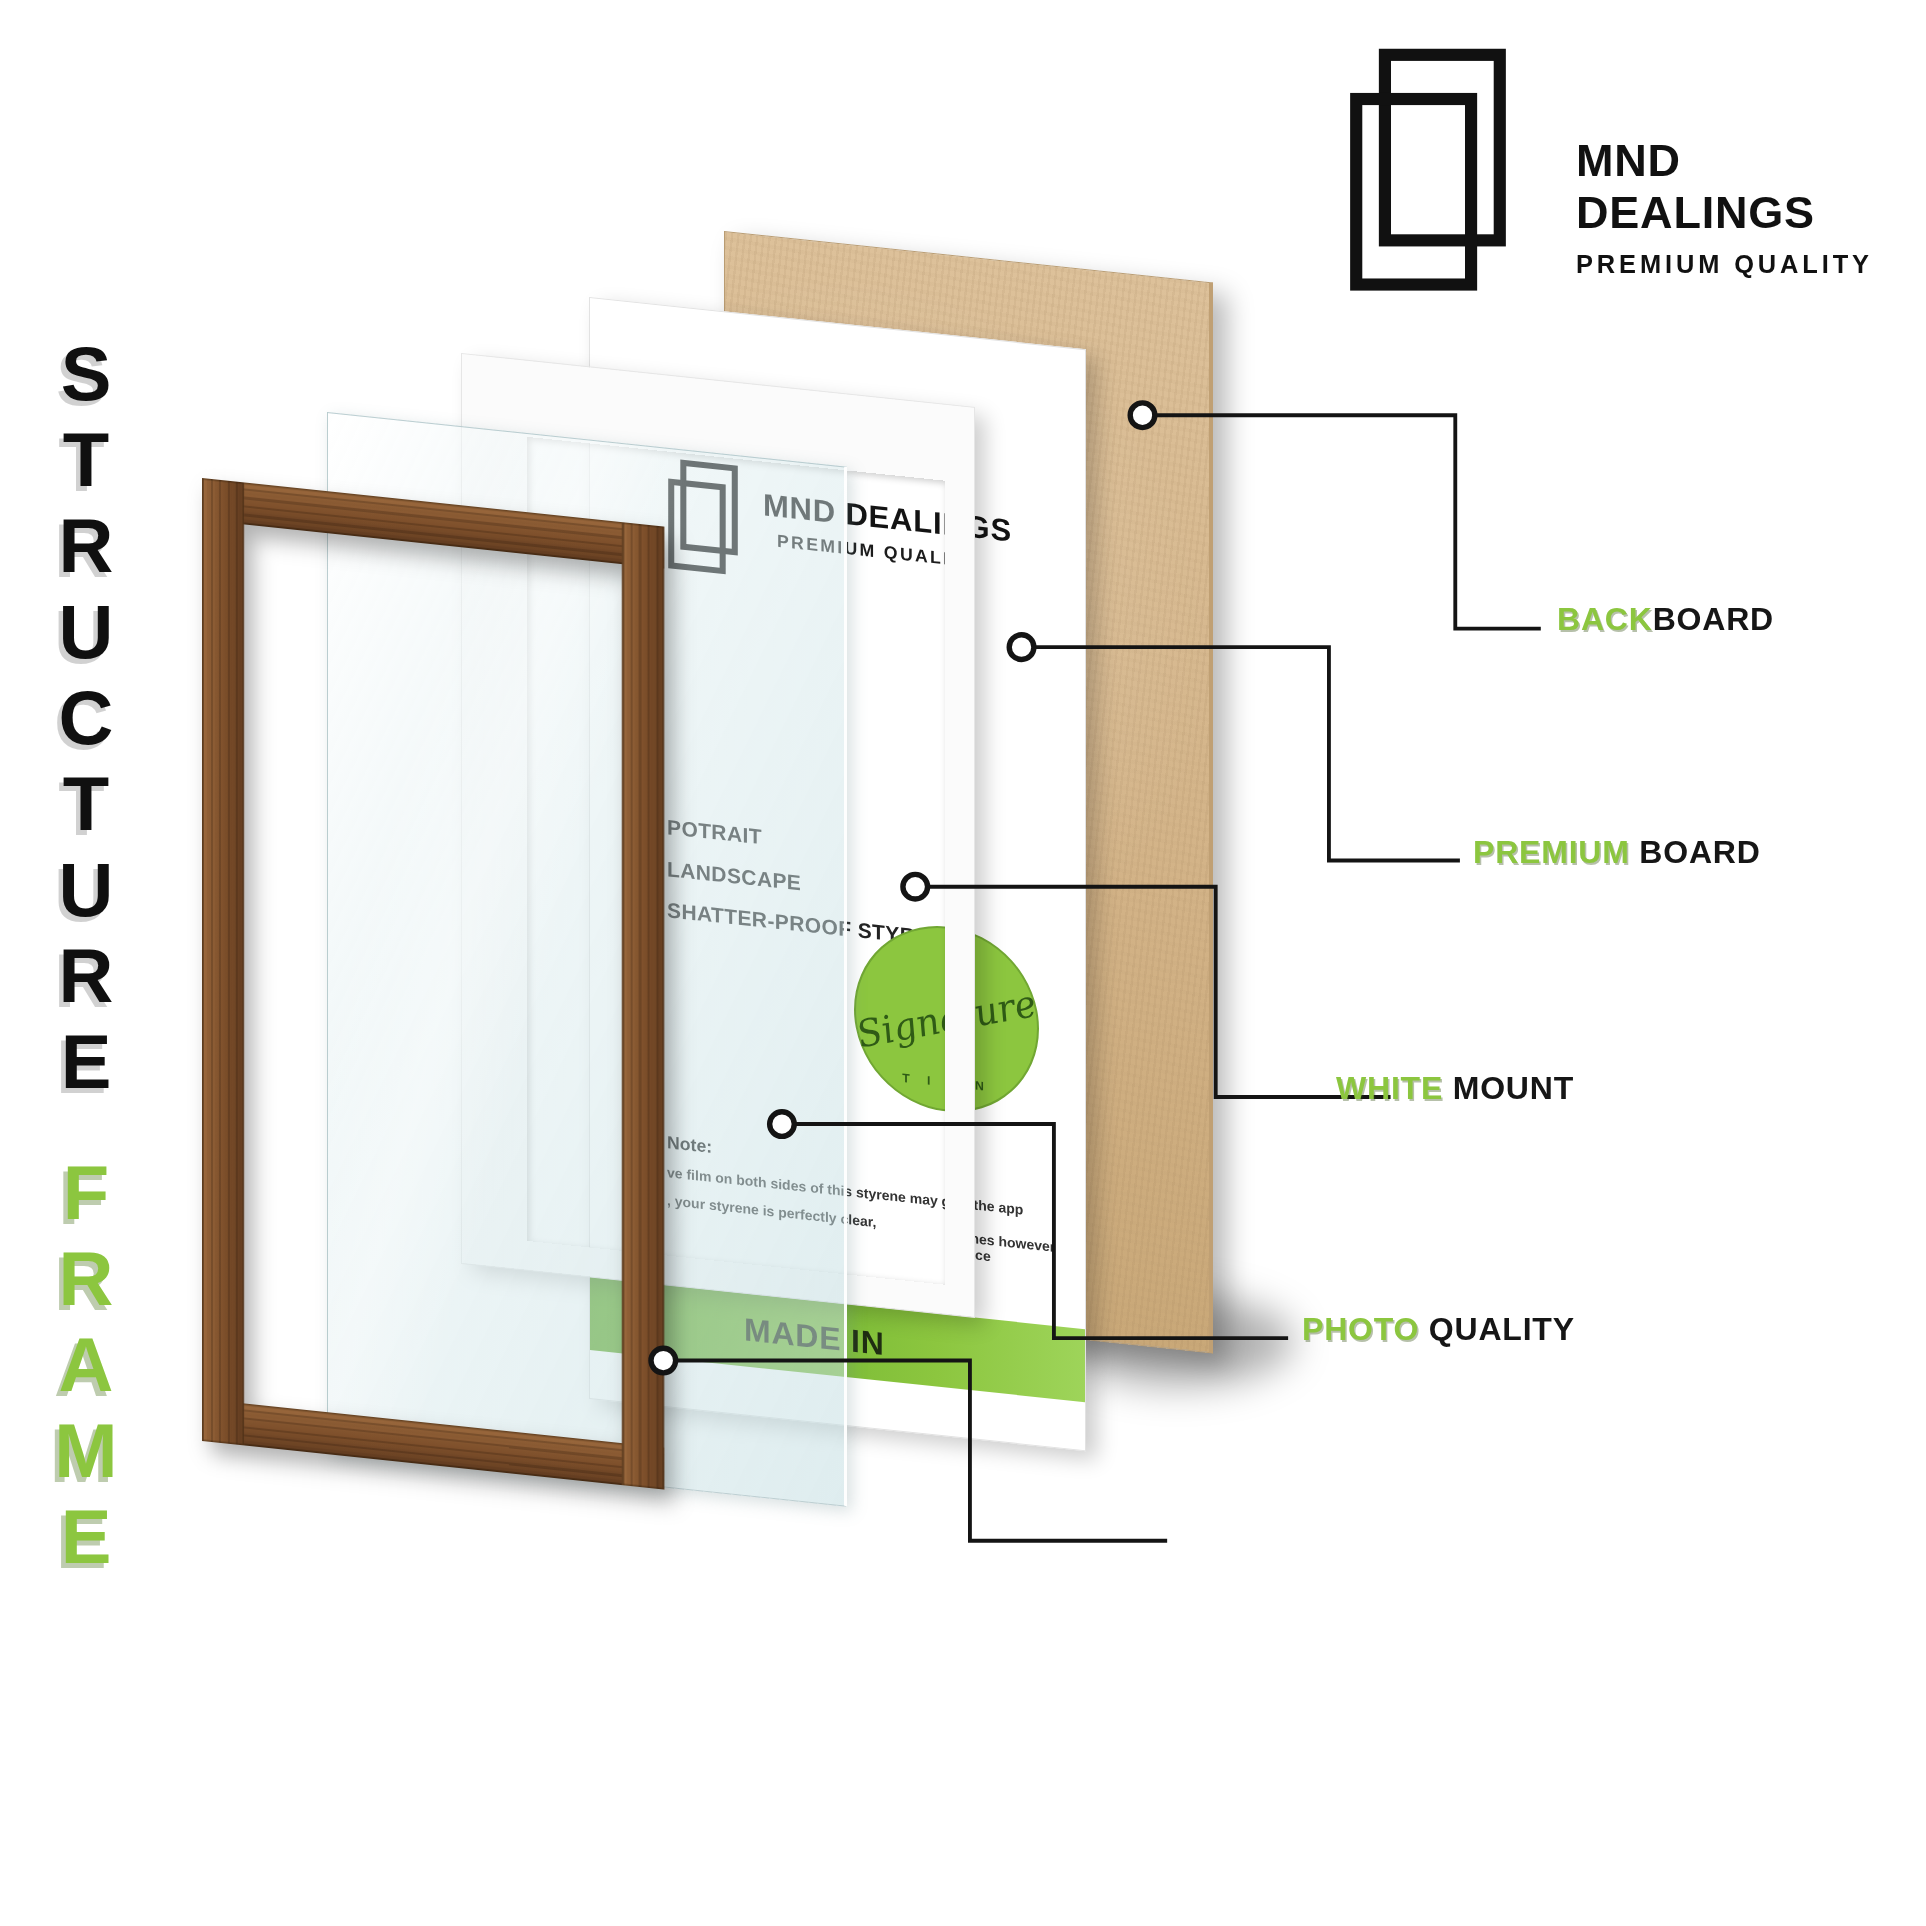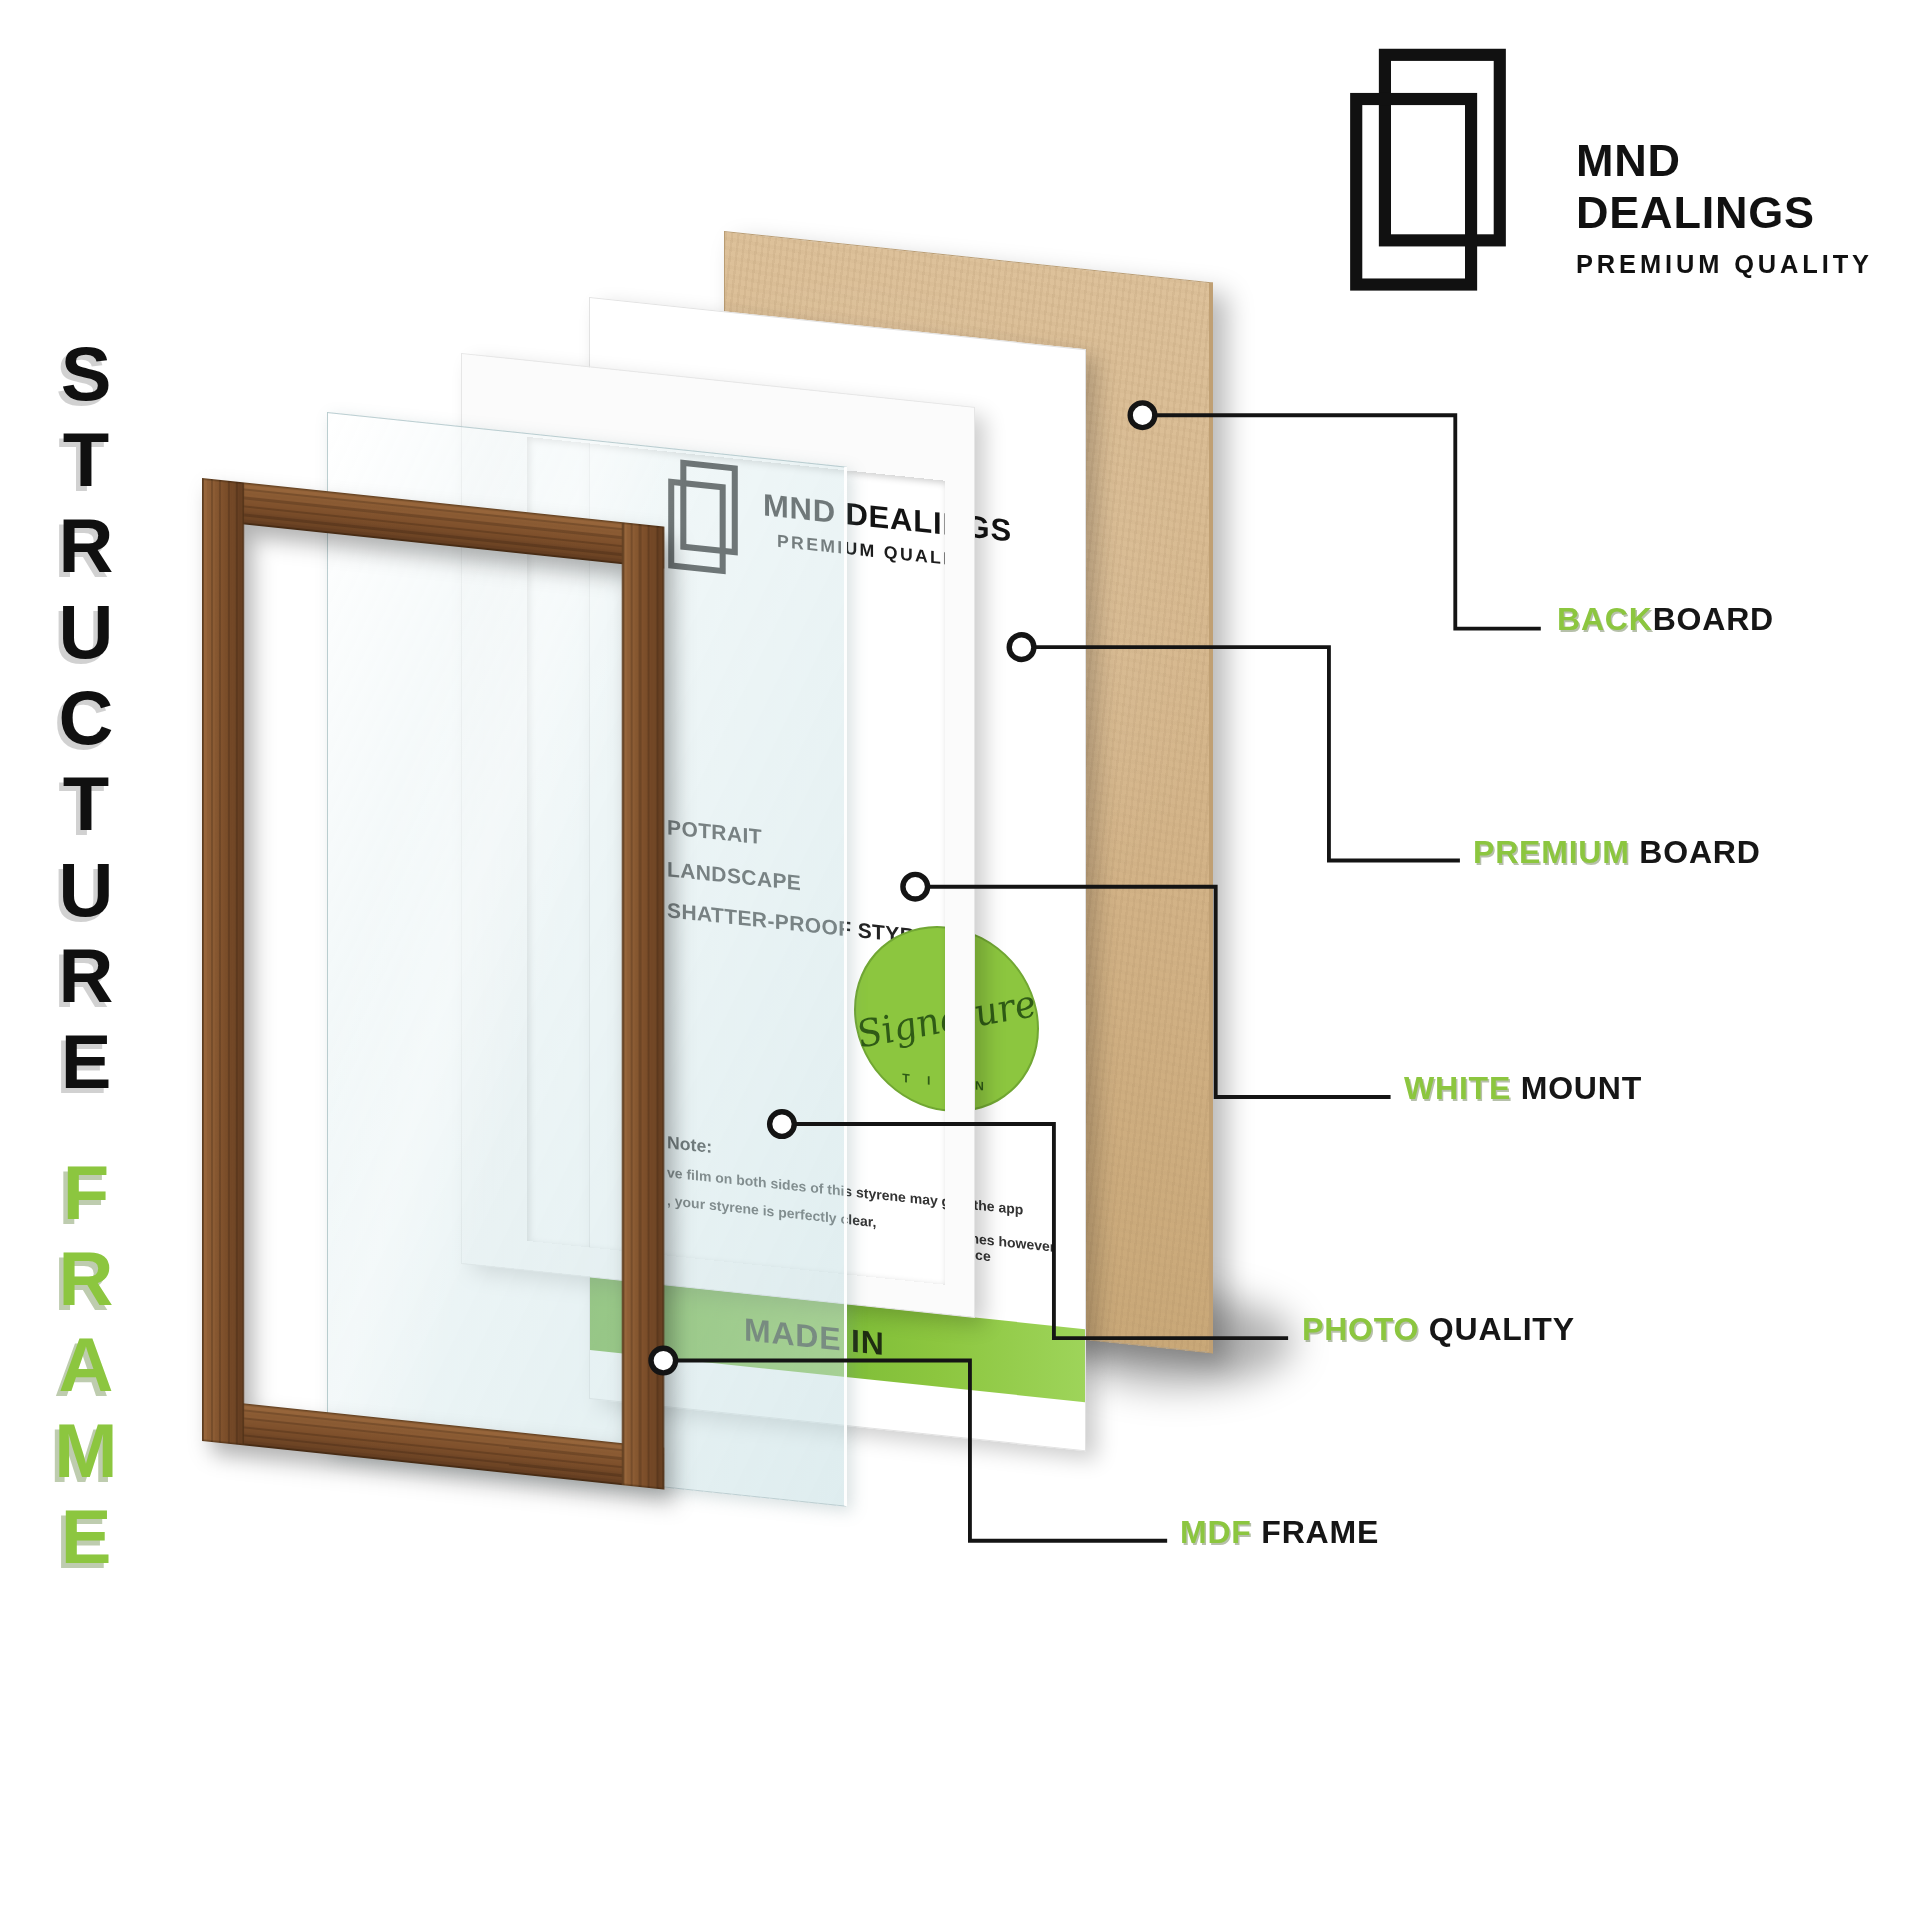--- a/index.html
+++ b/index.html
@@ -86,21 +86,21 @@
 
   
   .callout-svg { position:absolute; left:0; top:0; z-index:6; }
   .callout-label { position:absolute; z-index:7; font-size:32px; font-weight:800;
     letter-spacing:0.8px; white-space:nowrap; }
   .lbl-green { color:#8CC63F; text-shadow:1.5px 2.3px 0 rgba(45,75,12,0.35); }
   .lbl-black { color:#161616; }
   .sp { margin-right:0.30em; }
   .lbl-backboard { left:1557px; top:601px; }
   .lbl-photo     { left:1473px; top:834px; }
-  .lbl-mount     { left:1404px; top:1070px; }
+  .lbl-mount     { left:1336px; top:1070px; }
   .lbl-perspex   { left:1302px; top:1311px; }
   .lbl-frame     { left:1180px; top:1514px; }
 
   
   .side-title { position:absolute; left:28px; top:330px; width:116px; z-index:7; }
   .side-letter { width:116px; height:86px; display:flex; align-items:center; justify-content:center;
     font-size:76px; font-weight:800; }
   .letter-dark { color:#101010; text-shadow:-4.6px 4.6px 0 rgba(0,0,0,0.18); }
   .letter-green { color:#8CC63F; text-shadow:-4.6px 4.6px 0 rgba(70,110,25,0.35); }
   .title-gap { height:45px; }
@@ -186,23 +186,20 @@
   </div>
   <div class="callout-label lbl-photo">
     <span class="lbl-green sp">PREMIUM</span><span class="lbl-black">BOARD</span>
   </div>
   <div class="callout-label lbl-mount">
     <span class="lbl-green sp">WHITE</span><span class="lbl-black">MOUNT</span>
   </div>
   <div class="callout-label lbl-perspex">
     <span class="lbl-green sp">PHOTO</span><span class="lbl-black">QUALITY</span>
   </div>
-  <div class="callout-label lbl-frame">
-    <span class="lbl-green sp">MDF</span><span class="lbl-black">FRAME</span>
-  </div>
 
   <div class="side-title">
     <div class="side-letter letter-dark">S</div>
     <div class="side-letter letter-dark">T</div>
     <div class="side-letter letter-dark">R</div>
     <div class="side-letter letter-dark">U</div>
     <div class="side-letter letter-dark">C</div>
     <div class="side-letter letter-dark">T</div>
     <div class="side-letter letter-dark">U</div>
     <div class="side-letter letter-dark">R</div>

